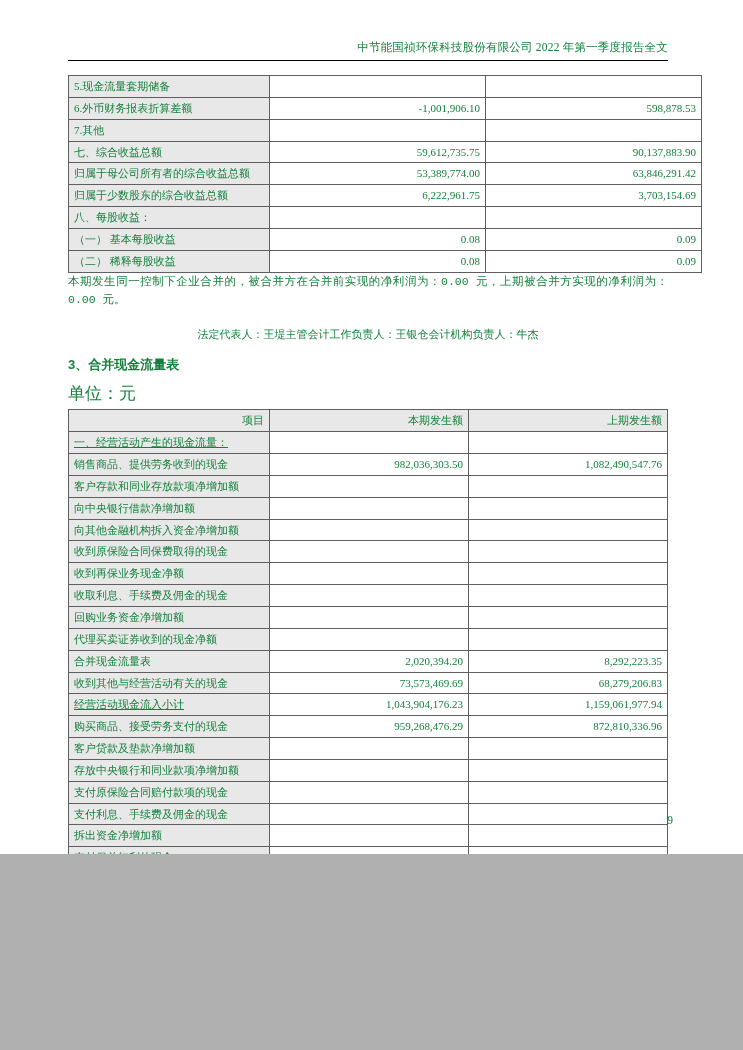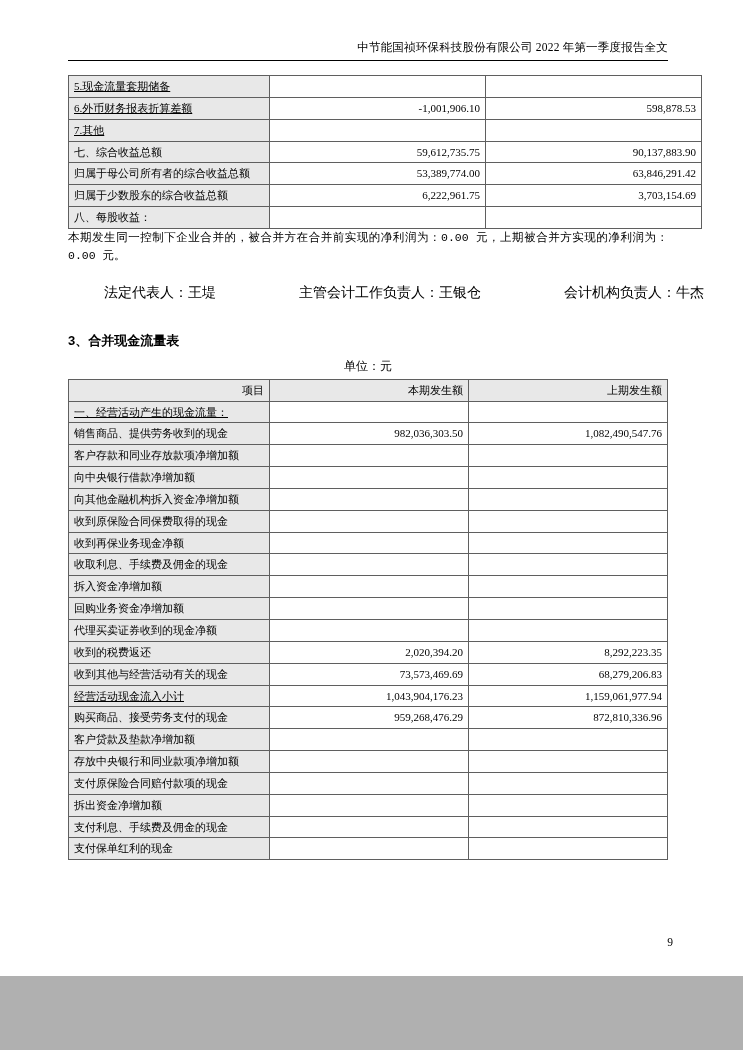--- a/index.html
+++ b/index.html
@@ -2,27 +2,27 @@
 <html><head>
 <meta charset="utf-8">
 <style>
   html, body {
     margin: 0;
     padding: 0;
     background: #b0b0b0;
   }
   .page {
     width: 743px;
-    height: 976px;
+    height: 854px;
     background: #ffffff;
     margin: 0 auto;
     position: relative;
     box-sizing: border-box;
     font-family: "Liberation Serif", "DejaVu Serif", serif;
-    color: #000000;
+    color: #15803d;
     overflow: hidden;
   }
   .content {
     position: absolute;
     left: 68px;
     top: 40px;
     width: 600px;
   }
   .header {
     text-align: right;
@@ -52,50 +52,49 @@
     width: 190px;
   }
   .num {
     text-align: right;
     background: #ffffff;
     width: 205px;
   }
   .ind0 { padding-left: 4px; }
   .ind1 { padding-left: 22px; text-decoration: underline; }
   .ind2 { padding-left: 34px; }
-  .ind3 { padding-left: 46px; text-decoration: underline; }
+  .ind3 { padding-left: 46px; }
   .hdr-cell {
     background: #e8e8e8;
     text-align: right;
     font-weight: normal;
   }
   .note {
     font-size: 11.5px;
     line-height: 1.6;
     text-align: justify;
     font-family: Liberation Mono, monospace;
   }
   .signers {
     margin-top: 18px;
-    font-size: 14px;
+    font-size: 11px;
     display: flex;
-    justify-content: space-between;
+    justify-content: center;
     width: 600px;
-    margin-left: 36px;
   }
   .section-title {
     font-size: 13px;
     font-weight: bold;
-    margin-top: 30px;
+    margin-top: 14px;
     margin-bottom: 8px;
     font-family: "Liberation Sans", sans-serif;
   }
   .unit {
-    text-align: center;
-    font-size: 12px;
+    text-align: left;
+    font-size: 17px;
     margin-bottom: 4px;
   }
   .pageno {
     position: absolute;
     right: 70px;
     bottom: 28px;
     font-size: 11.5px;
   }
 </style>
 </head>
@@ -136,20 +135,30 @@
           </tr>
           <tr>
             <td class="lbl ind2">归属于少数股东的综合收益总额</td>
             <td class="num">6,222,961.75</td>
             <td class="num">3,703,154.69</td>
           </tr>
           <tr>
             <td class="lbl ind0">八、每股收益：</td>
             <td class="num"></td>
             <td class="num"></td>
+          </tr>
+          <tr>
+            <td class="lbl ind2">（一） 基本每股收益</td>
+            <td class="num">0.08</td>
+            <td class="num">0.09</td>
+          </tr>
+          <tr>
+            <td class="lbl ind2">（二） 稀释每股收益</td>
+            <td class="num">0.08</td>
+            <td class="num">0.09</td>
           </tr>
         </tbody>
     </table>
 
     <div class="note">本期发生同一控制下企业合并的，被合并方在合并前实现的净利润为：0.00 元，上期被合并方实现的净利润为：0.00 元。</div>
 
     <div class="signers">
       <div>法定代表人：王堤</div>
       <div>主管会计工作负责人：王银仓</div>
       <div>会计机构负责人：牛杰</div>
@@ -202,36 +211,31 @@
             <td class="lbl ind2">收到再保业务现金净额</td>
             <td class="num"></td>
             <td class="num"></td>
           </tr>
           <tr>
             <td class="lbl ind2">收取利息、手续费及佣金的现金</td>
             <td class="num"></td>
             <td class="num"></td>
           </tr>
           <tr>
-            <td class="lbl ind2">拆入资金净增加额</td>
-            <td class="num"></td>
-            <td class="num"></td>
-          </tr>
-          <tr>
             <td class="lbl ind2">回购业务资金净增加额</td>
             <td class="num"></td>
             <td class="num"></td>
           </tr>
           <tr>
             <td class="lbl ind2">代理买卖证券收到的现金净额</td>
             <td class="num"></td>
             <td class="num"></td>
           </tr>
           <tr>
-            <td class="lbl ind2">收到的税费返还</td>
+            <td class="lbl ind2">合并现金流量表</td>
             <td class="num">2,020,394.20</td>
             <td class="num">8,292,223.35</td>
           </tr>
           <tr>
             <td class="lbl ind2">收到其他与经营活动有关的现金</td>
             <td class="num">73,573,469.69</td>
             <td class="num">68,279,206.83</td>
           </tr>
           <tr>
             <td class="lbl ind1">经营活动现金流入小计</td>
@@ -252,26 +256,26 @@
             <td class="lbl ind2">存放中央银行和同业款项净增加额</td>
             <td class="num"></td>
             <td class="num"></td>
           </tr>
           <tr>
             <td class="lbl ind2">支付原保险合同赔付款项的现金</td>
             <td class="num"></td>
             <td class="num"></td>
           </tr>
           <tr>
+            <td class="lbl ind2">支付利息、手续费及佣金的现金</td>
+            <td class="num"></td>
+            <td class="num"></td>
+          </tr>
+          <tr>
             <td class="lbl ind2">拆出资金净增加额</td>
-            <td class="num"></td>
-            <td class="num"></td>
-          </tr>
-          <tr>
-            <td class="lbl ind2">支付利息、手续费及佣金的现金</td>
             <td class="num"></td>
             <td class="num"></td>
           </tr>
           <tr>
             <td class="lbl ind2">支付保单红利的现金</td>
             <td class="num"></td>
             <td class="num"></td>
           </tr>
         </tbody>
     </table>

